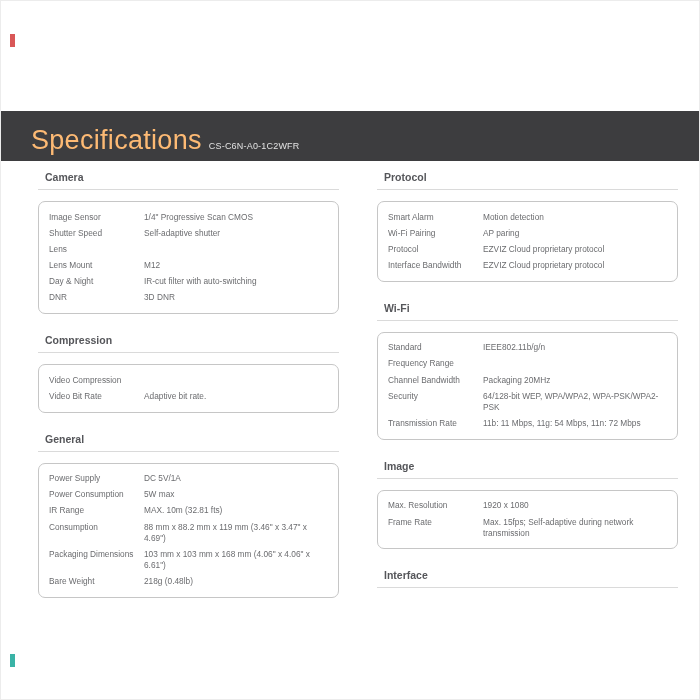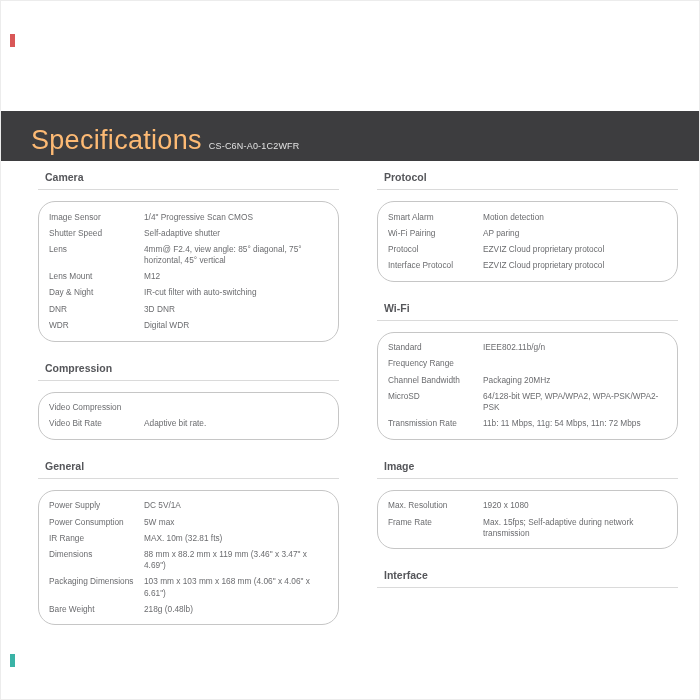--- a/index.html
+++ b/index.html
@@ -22,21 +22,21 @@
     position:absolute;top:168px;left:25px;width:652px;
     display:flex;gap:26px;align-items:flex-start;
   }
   .col{flex:1;min-width:0;display:flex;flex-direction:column;margin-left:12px;}
   .section{margin-bottom:18px;}
   .sec-title{
     font-size:10.5px;font-weight:700;color:#55565a;
     padding:2px 0 6px 7px;border-bottom:1px solid #dadada;
   }
   .box{
-    border:1px solid #c6c6c6;border-radius:17px;
+    border:1px solid #c6c6c6;border-radius:7px;
     margin-top:11px;padding:7px 10px;background:#fff;
   }
   .row{display:flex;font-size:8.3px;color:#6b6c6f;line-height:1.35;padding:2.5px 0;}
   .row .lbl{width:95px;flex-shrink:0;padding-right:6px;box-sizing:border-box;}
   .row .val{flex:1;min-width:0;}
 </style>
 </head>
 <body>
 
 <div class="page">
@@ -58,37 +58,32 @@
             <div class="row">
               <div class="lbl">Image Sensor</div>
               <div class="val">1/4"  Progressive Scan CMOS</div>
             </div>
             <div class="row">
               <div class="lbl">Shutter Speed</div>
               <div class="val">Self-adaptive shutter</div>
             </div>
             <div class="row">
               <div class="lbl">Lens</div>
-              <div class="val">4mm@ F2.4, view angle: 85° diagonal, 75° horizontal, 45° vertical</div>
             </div>
             <div class="row">
               <div class="lbl">Lens Mount</div>
               <div class="val">M12</div>
             </div>
             <div class="row">
               <div class="lbl">Day &amp; Night</div>
               <div class="val">IR-cut filter with auto-switching</div>
             </div>
             <div class="row">
               <div class="lbl">DNR</div>
               <div class="val">3D DNR</div>
-            </div>
-            <div class="row">
-              <div class="lbl">WDR</div>
-              <div class="val">Digital WDR</div>
             </div>
           </div>
         </div>
         <div class="section">
           <div class="sec-title">Compression</div>
           <div class="box">
             <div class="row">
               <div class="lbl">Video Compression</div>
             </div>
             <div class="row">
@@ -106,21 +101,21 @@
             </div>
             <div class="row">
               <div class="lbl">Power Consumption</div>
               <div class="val">5W max</div>
             </div>
             <div class="row">
               <div class="lbl">IR Range</div>
               <div class="val">MAX. 10m (32.81 fts)</div>
             </div>
             <div class="row">
-              <div class="lbl">Dimensions</div>
+              <div class="lbl">Consumption</div>
               <div class="val">88 mm x 88.2 mm x 119 mm (3.46" x 3.47" x 4.69")</div>
             </div>
             <div class="row">
               <div class="lbl">Packaging Dimensions</div>
               <div class="val">103 mm x 103 mm x 168 mm (4.06" x 4.06" x 6.61")</div>
             </div>
             <div class="row">
               <div class="lbl">Bare Weight</div>
               <div class="val">218g (0.48lb)</div>
             </div>
@@ -137,41 +132,41 @@
             </div>
             <div class="row">
               <div class="lbl">Wi-Fi Pairing</div>
               <div class="val">AP paring</div>
             </div>
             <div class="row">
               <div class="lbl">Protocol</div>
               <div class="val">EZVIZ Cloud proprietary protocol</div>
             </div>
             <div class="row">
-              <div class="lbl">Interface Protocol</div>
+              <div class="lbl">Interface Bandwidth</div>
               <div class="val">EZVIZ Cloud proprietary protocol</div>
             </div>
           </div>
         </div>
         <div class="section">
           <div class="sec-title">Wi-Fi</div>
           <div class="box">
             <div class="row">
               <div class="lbl">Standard</div>
               <div class="val">IEEE802.11b/g/n</div>
             </div>
             <div class="row">
               <div class="lbl">Frequency Range</div>
             </div>
             <div class="row">
               <div class="lbl">Channel Bandwidth</div>
               <div class="val">Packaging 20MHz</div>
             </div>
             <div class="row">
-              <div class="lbl">MicroSD</div>
+              <div class="lbl">Security</div>
               <div class="val">64/128-bit WEP, WPA/WPA2, WPA-PSK/WPA2-PSK</div>
             </div>
             <div class="row">
               <div class="lbl">Transmission Rate</div>
               <div class="val">11b: 11 Mbps, 11g: 54 Mbps, 11n: 72 Mbps</div>
             </div>
           </div>
         </div>
         <div class="section">
           <div class="sec-title">Image</div>

